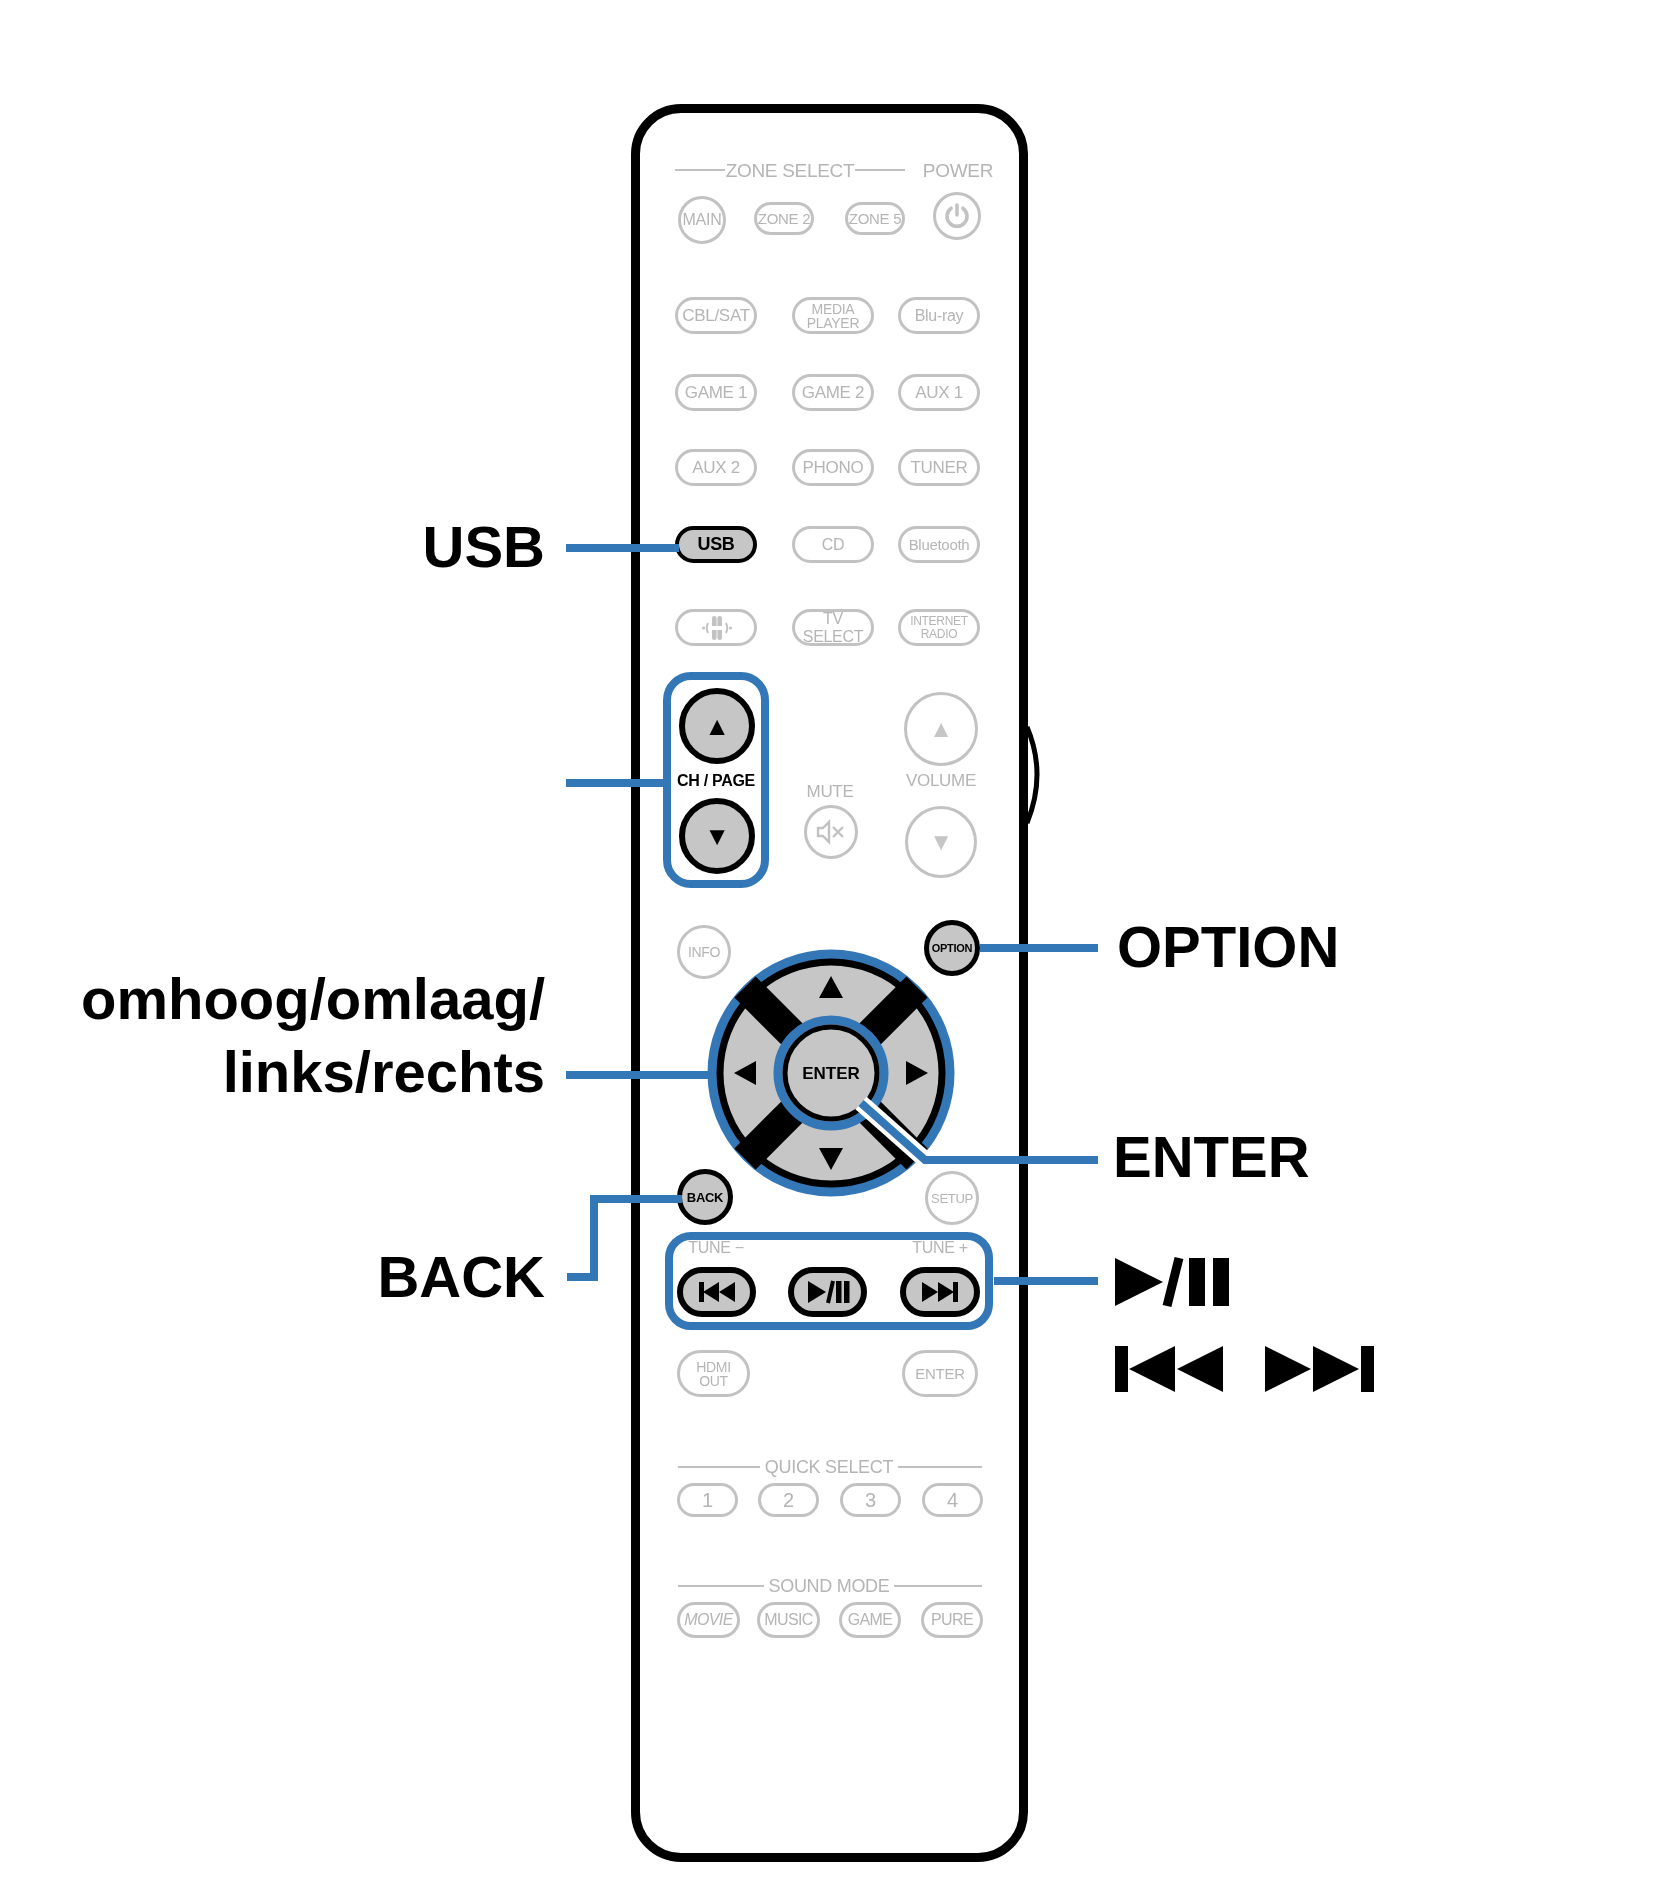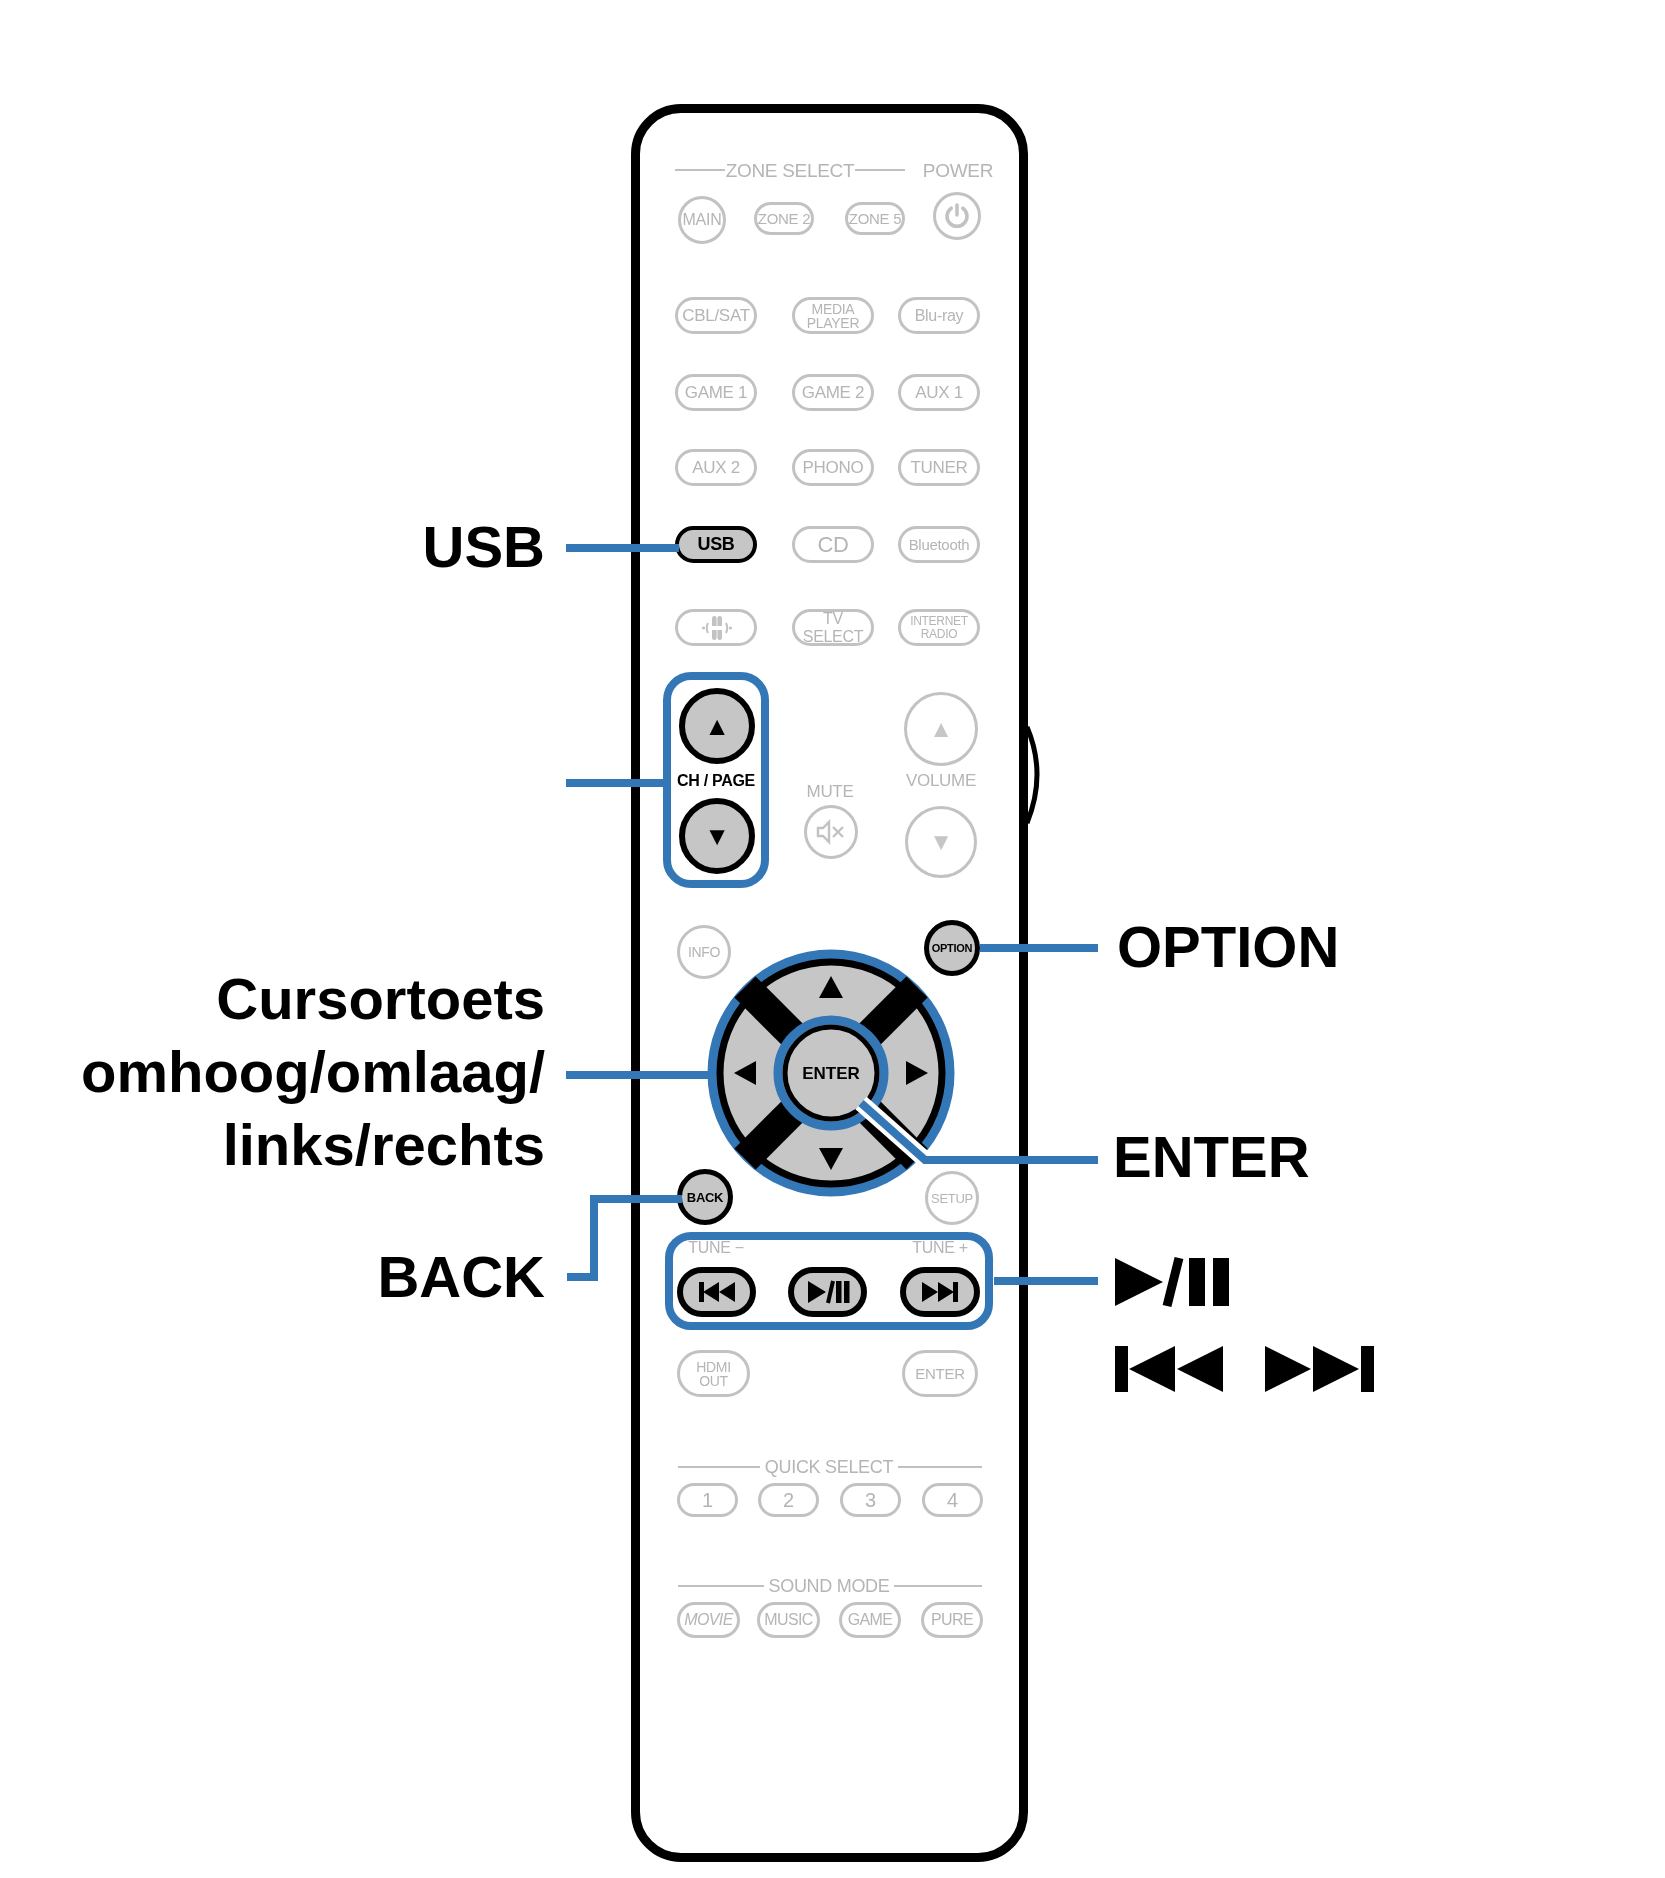--- a/index.html
+++ b/index.html
@@ -60,21 +60,21 @@
 
   <div class="pill" style="left:675px;top:374px;width:82px;height:37px;font-size:17px;">GAME 1</div>
   <div class="pill" style="left:792px;top:374px;width:82px;height:37px;font-size:17px;">GAME 2</div>
   <div class="pill" style="left:898px;top:374px;width:82px;height:37px;font-size:17px;">AUX 1</div>
 
   <div class="pill" style="left:675px;top:449px;width:82px;height:37px;font-size:17px;">AUX 2</div>
   <div class="pill" style="left:792px;top:449px;width:82px;height:37px;font-size:17px;">PHONO</div>
   <div class="pill" style="left:898px;top:449px;width:82px;height:37px;font-size:17px;">TUNER</div>
 
   <div class="pill hl" style="left:675px;top:526px;width:82px;height:37px;font-size:18px;border-width:4px;">USB</div>
-  <div class="pill" style="left:792px;top:526px;width:82px;height:37px;font-size:22px;">CD</div>
+  <div class="pill" style="left:792px;top:526px;width:82px;height:37px;font-size:16px;">CD</div>
   <div class="pill" style="left:898px;top:526px;width:82px;height:37px;font-size:15px;">Bluetooth</div>
 
   <div class="pill" style="left:675px;top:609px;width:82px;height:37px;">
     <svg width="36" height="30" viewBox="0 0 36 30">
       <rect x="14" y="3" width="4.6" height="24" rx="2.3" fill="#c2c2c2"></rect>
       <rect x="19.4" y="3" width="4.6" height="24" rx="2.3" fill="#c2c2c2"></rect>
       <rect x="12" y="13" width="14" height="4" rx="2" fill="#fff"></rect>
       <path d="M10 10 Q7.5 15 10 20" stroke="#c2c2c2" stroke-width="2" fill="none"></path>
       <circle cx="5.5" cy="15" r="1.6" fill="#c2c2c2"></circle>
       <path d="M28 10 Q30.5 15 28 20" stroke="#c2c2c2" stroke-width="2" fill="none"></path>
@@ -188,21 +188,20 @@
   <div class="cline" style="left:590px;top:1195px;width:92px;height:8px;"></div>
   <div class="cline" style="left:980px;top:944px;width:118px;height:8px;"></div>
   <div class="cline" style="left:994px;top:1277px;width:104px;height:8px;"></div>
   <svg style="position:absolute;left:850px;top:1090px;" width="260" height="90">
     <line x1="11" y1="13" x2="80" y2="74" stroke="#fff" stroke-width="17"></line>
     <polyline points="11,13 75,70 248,70" fill="none" stroke="#3377b6" stroke-width="8"></polyline>
   </svg>
 
   <div class="lbl lbl-right" style="right:1120px;top:518px;">USB</div>
   <div class="lbl lbl-right" style="right:1120px;top:962px;line-height:73px;">
-    <div>Cursortoets</div>
     <div>omhoog/omlaag/</div>
     <div>links/rechts</div>
   </div>
   <div class="lbl lbl-right" style="right:1120px;top:1248px;">BACK</div>
 
   <div class="lbl" style="left:1117px;top:918px;">OPTION</div>
   <div class="lbl" style="left:1113px;top:1128px;">ENTER</div>
   <svg style="position:absolute;left:1113px;top:1256px;" width="148" height="52" viewBox="0 0 148 52">
     <polygon points="2,2 2,50 50,26" fill="#000"></polygon>
     <path d="M66,2 L54,50" stroke="#000" stroke-width="9"></path>

